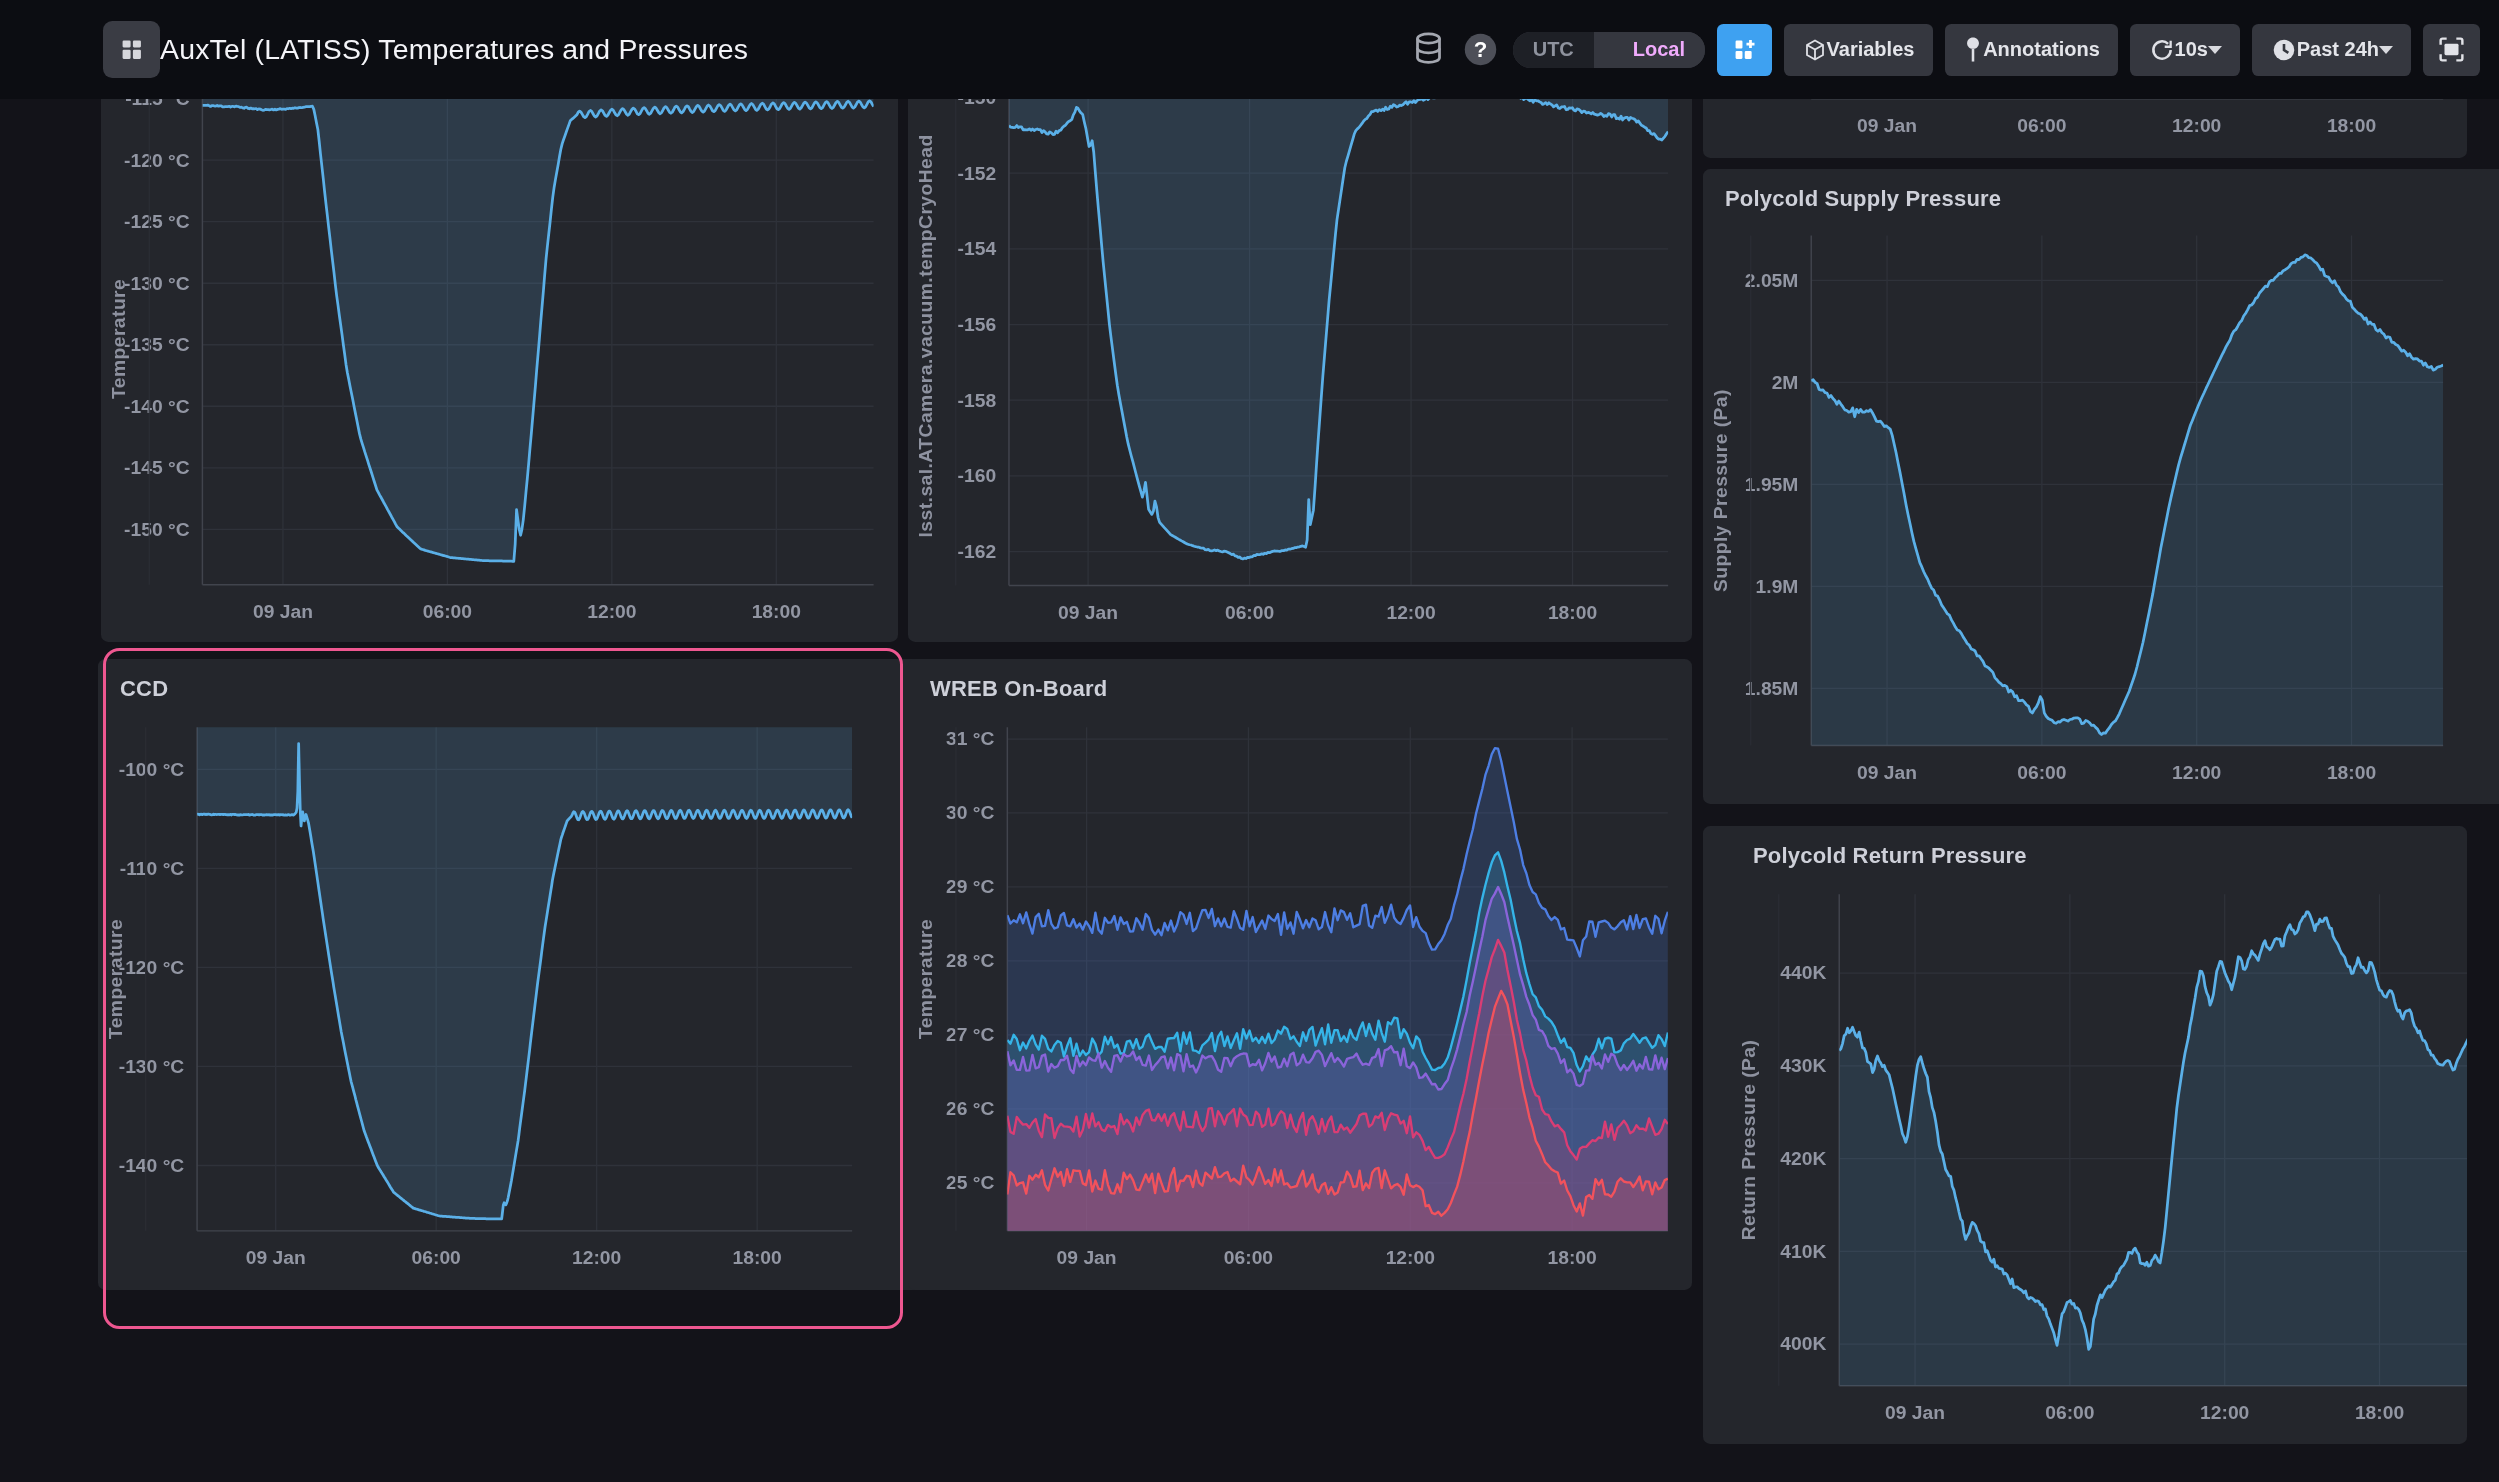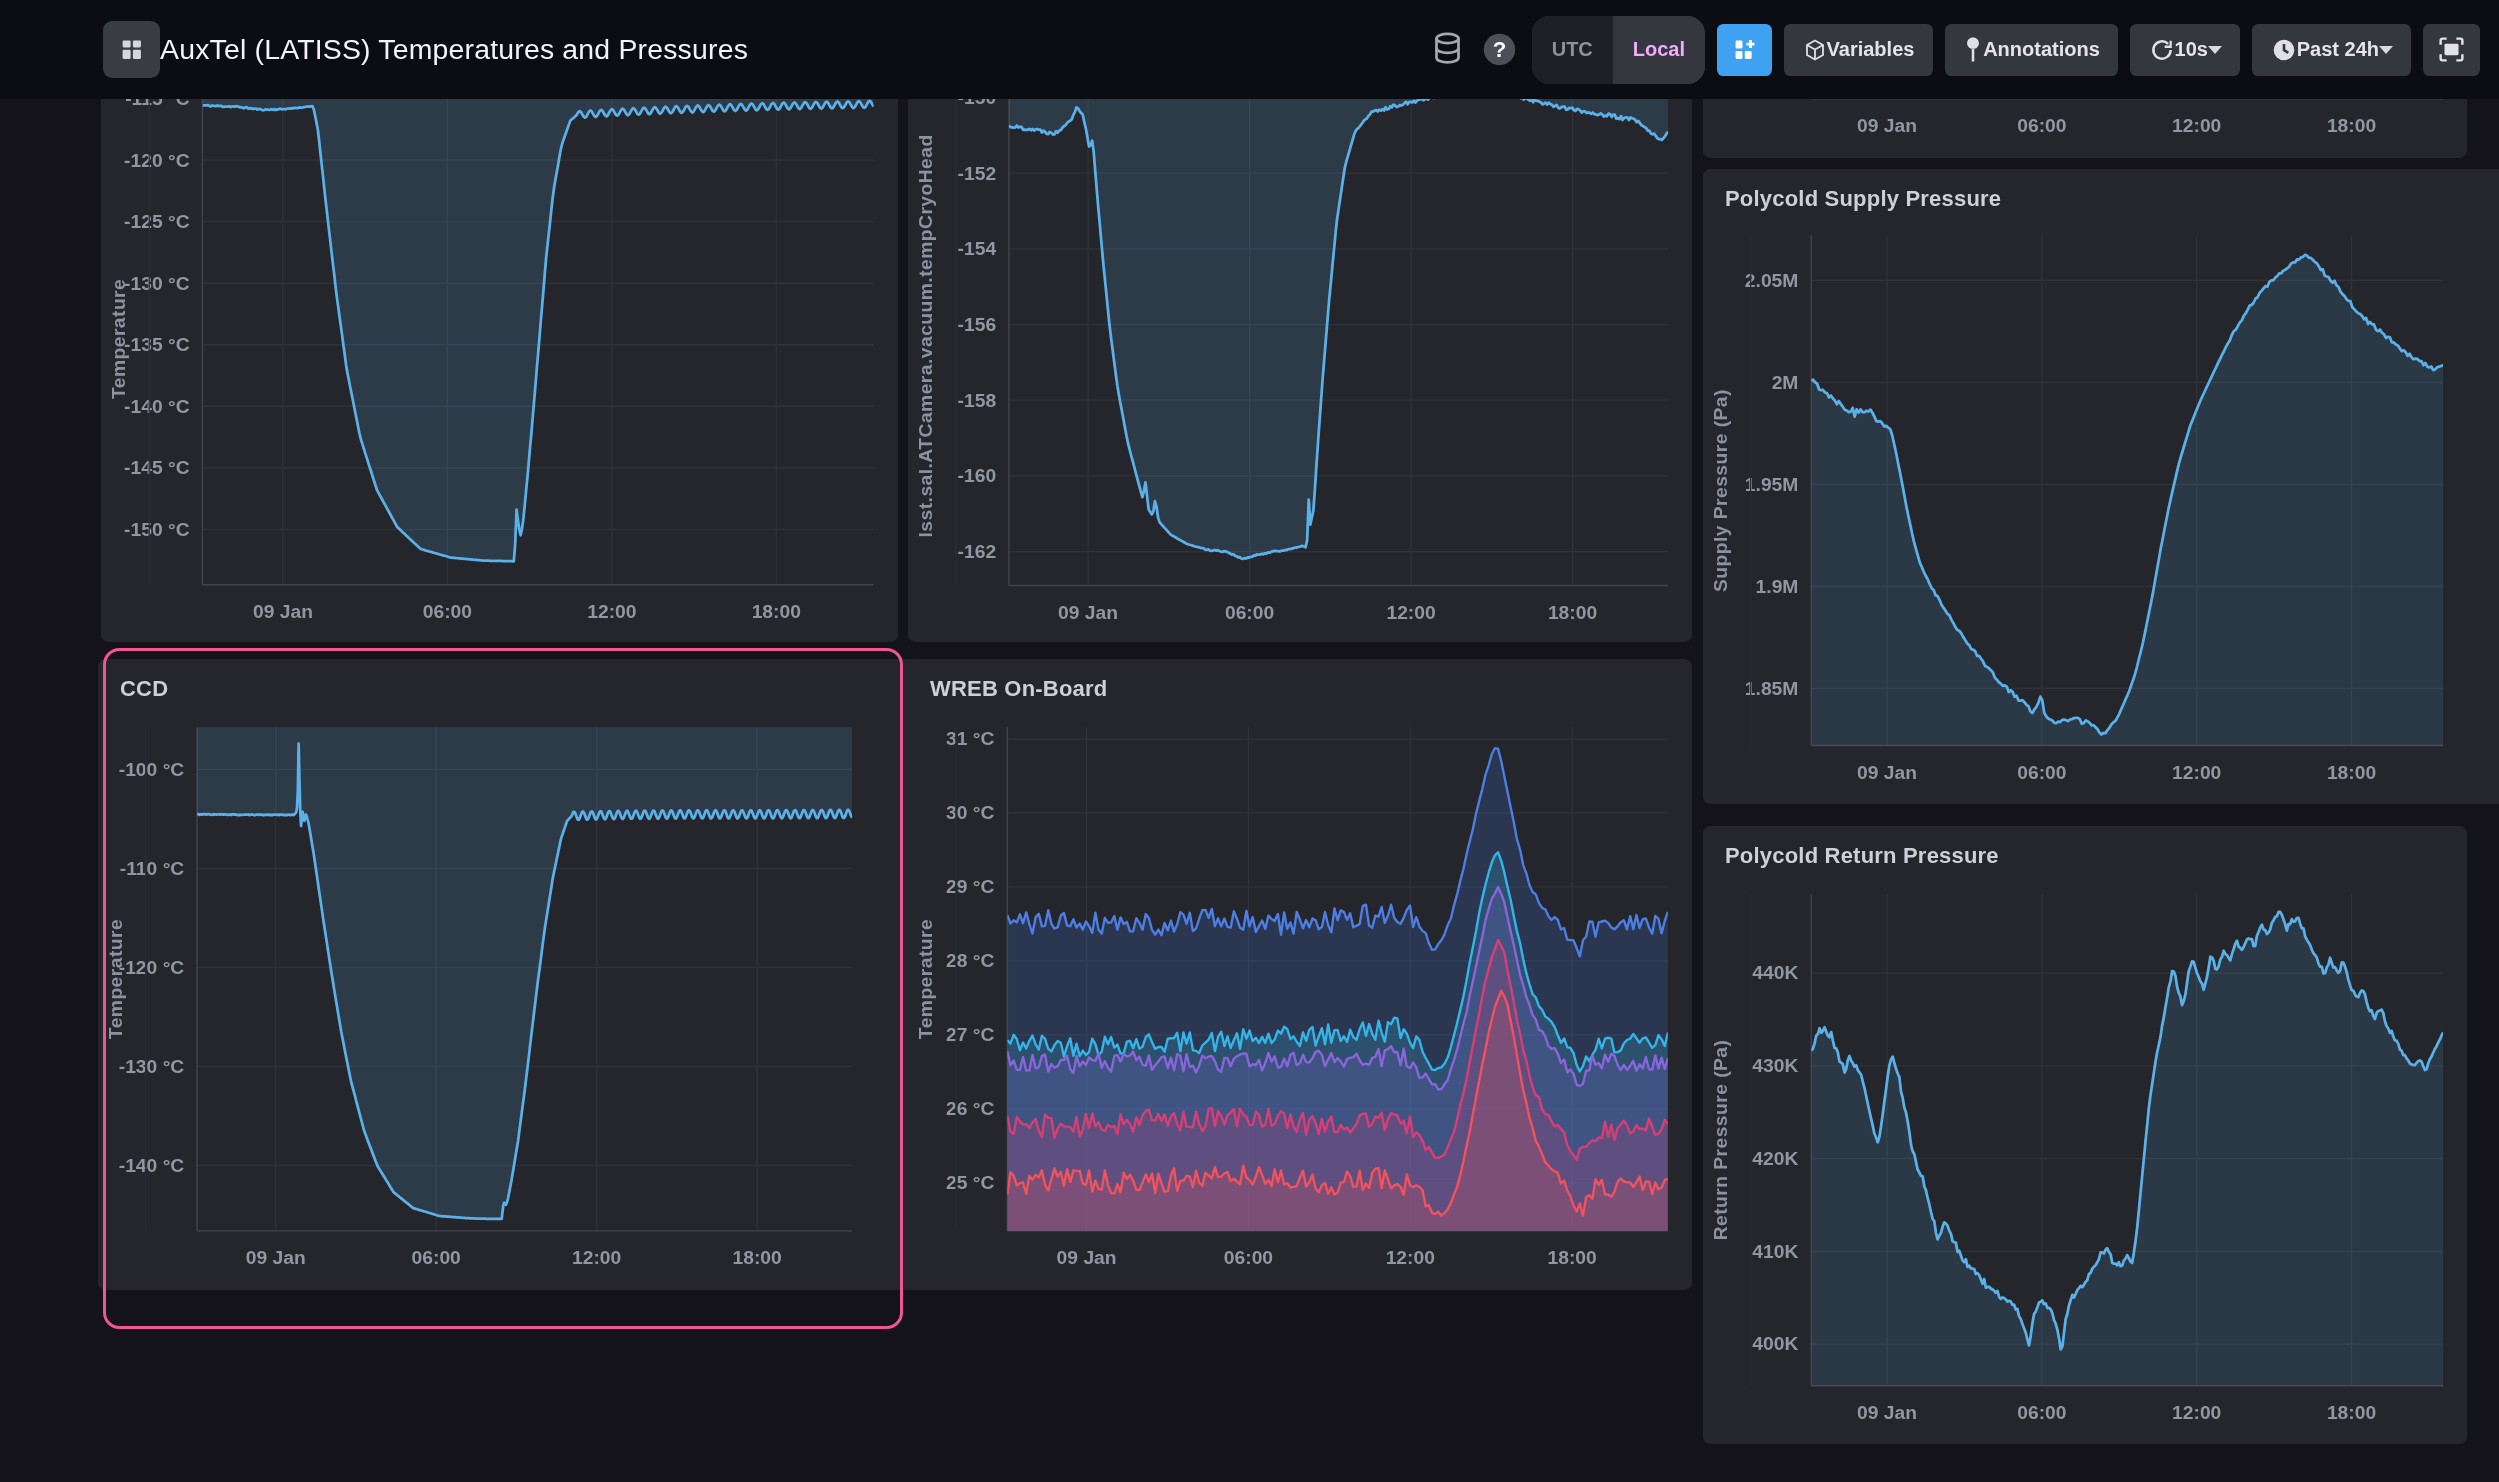--- a/index.html
+++ b/index.html
@@ -12,21 +12,21 @@
   .nav-menu-btn { width:57px; height:57px; margin-left:103px; border:none; border-radius:9.2px;
     background:#3a3c44; display:flex; align-items:center; justify-content:center; cursor:pointer; flex:0 0 auto; }
   .page-title { color:#f4f4f8; font-size:28.4px; font-weight:500; letter-spacing:0.2px; white-space:nowrap; }
   .nav-right { margin-left:auto; margin-right:20px; display:flex; align-items:center; gap:12px; }
   .nav-plain-icon { display:flex; align-items:center; justify-content:center; width:40px; height:40px; }
   .btn { height:52px; border:none; border-radius:6.4px; background:#35373f; color:#e4e5ea;
     font-family:"Liberation Sans",sans-serif; font-size:20px; font-weight:700; display:flex; align-items:center;
     padding:0 18.4px; cursor:pointer; white-space:nowrap; }
   .btn.icon-only { padding:0 13.8px; }
   .btn.blue { background:#3ea1f1; color:#fff; }
-  .tz-toggle { height:68px; border-radius:18px; background:#35373f; display:flex; overflow:hidden; }
+  .tz-toggle { height:36px; border-radius:18px; background:#35373f; display:flex; overflow:hidden;gap:19px; }
   .tz-seg { border:none; font-family:"Liberation Sans",sans-serif; font-size:20px; font-weight:700;
     padding:0 20px; cursor:pointer; background:transparent; }
   .tz-seg.off { background:#1e2026; color:#8e929d; }
   .tz-seg.on  { background:#35373f; color:#f0abfc; }
   .caret-down { width:0; height:0; border-left:7.3px solid transparent; border-right:7.3px solid transparent;
     border-top:8.3px solid #d9dadf; display:inline-block; }
 
   
   #dashboard { position:absolute; inset:0; z-index:1; }
   .panel { position:absolute; background:#24262c; border-radius:7.3px; overflow:hidden; }
@@ -313,21 +313,21 @@
         <text x="538.29" y="612" text-anchor="middle" class="xtick">12:00</text>
         <line x1="707.095" y1="20" x2="707.095" y2="576" stroke="#2f323a" stroke-width="1.4"></line>
         <text x="707.095" y="612" text-anchor="middle" class="xtick">18:00</text>
         <line x1="118" y1="20" x2="118" y2="576" stroke="#41444d" stroke-width="1.6"></line>
         <line x1="118" y1="576" x2="807" y2="576" stroke="#41444d" stroke-width="1.6"></line>
         <line x1="52" y1="20" x2="52" y2="576" stroke="#2b2d34" stroke-width="1.4"></line>
         <text x="26" y="298" class="axis-label" transform="rotate(-90 26 298)" text-anchor="middle">Supply Pressure (Pa)</text>
         <path d="M118.0 178.3L120.2 177.1L122.3 180.0L124.5 181.5L126.6 187.8L128.8 188.5L130.9 188.3L133.1 191.2L135.2 191.6L137.4 196.4L139.5 194.3L141.7 197.6L143.8 199.7L146.0 203.9L148.1 200.4L150.3 203.7L152.4 206.5L154.6 210.0L156.8 210.7L158.9 212.4L161.1 211.9L163.2 207.8L165.4 217.5L167.5 209.4L169.7 212.9L171.8 209.5L174.0 212.6L176.1 212.6L178.3 210.9L180.4 211.7L182.6 209.7L184.7 213.1L186.9 217.4L189.1 222.2L191.2 222.8L193.4 222.2L195.5 224.8L197.7 228.2L199.8 227.4L202.0 229.4L204.1 230.9L206.3 237.8L208.4 247.3L210.6 257.0L212.7 267.9L214.9 278.7L217.0 289.7L219.2 301.2L221.3 312.8L223.5 323.9L225.7 333.9L227.8 344.0L230.0 353.7L232.1 361.4L234.3 369.0L236.4 376.6L238.6 381.2L240.7 386.5L242.9 390.9L245.0 394.7L247.2 400.0L249.3 404.4L251.5 406.4L253.6 412.2L255.8 413.1L258.0 417.4L260.1 422.6L262.3 425.8L264.4 429.0L266.6 432.5L268.7 433.9L270.9 439.0L273.0 442.5L275.2 446.8L277.3 450.0L279.5 450.8L281.6 453.7L283.8 457.8L285.9 460.9L288.1 464.7L290.3 466.5L292.4 470.7L294.6 471.5L296.7 472.9L298.9 478.3L301.0 478.1L303.2 481.3L305.3 484.2L307.5 489.3L309.6 490.2L311.8 491.7L313.9 494.0L316.1 496.2L318.2 501.9L320.4 504.2L322.5 506.8L324.7 508.5L326.9 510.9L329.0 510.3L331.2 511.7L333.3 517.6L335.5 515.7L337.6 517.5L339.8 522.8L341.9 521.7L344.1 527.1L346.2 527.1L348.4 526.5L350.5 528.7L352.7 531.6L354.8 533.0L357.0 538.8L359.1 540.5L361.3 536.6L363.5 533.8L365.6 529.6L367.8 522.6L369.9 526.5L372.1 540.4L374.2 544.1L376.4 546.5L378.5 547.5L380.7 548.5L382.8 551.1L385.0 551.7L387.1 550.0L389.3 550.4L391.4 548.3L393.6 547.6L395.8 548.4L397.9 549.3L400.1 547.6L402.2 547.3L404.4 546.0L406.5 545.9L408.7 545.8L410.8 547.2L413.0 552.2L415.1 551.6L417.3 548.7L419.4 549.5L421.6 551.2L423.7 554.1L425.9 553.8L428.1 556.2L430.2 558.1L432.4 562.2L434.5 564.0L436.7 562.2L438.8 562.5L441.0 559.1L443.1 556.6L445.3 553.1L447.4 550.8L449.6 549.2L451.7 545.6L453.9 541.4L456.0 536.4L458.2 531.5L460.3 526.6L462.5 521.7L464.7 516.8L466.8 510.6L469.0 504.3L471.1 498.0L473.3 489.8L475.4 481.1L477.6 472.4L479.7 463.7L481.9 453.0L484.0 442.4L486.2 431.7L488.3 421.1L490.5 410.1L492.6 397.8L494.8 385.5L497.0 373.2L499.1 360.9L501.3 350.0L503.4 339.1L505.6 328.2L507.7 317.3L509.9 307.3L512.0 298.0L514.2 288.7L516.3 279.5L518.5 270.2L520.6 262.5L522.8 255.4L524.9 248.3L527.1 241.1L529.2 234.0L531.4 226.8L533.6 221.5L535.7 216.2L537.9 210.8L540.0 205.5L542.2 200.3L544.3 195.7L546.5 191.1L548.6 186.4L550.8 181.8L552.9 177.2L555.1 172.7L557.2 168.2L559.4 163.7L561.5 159.1L563.7 154.6L565.9 150.1L568.0 146.1L570.2 141.3L572.3 137.6L574.5 134.2L576.6 128.1L578.8 124.1L580.9 122.6L583.1 118.8L585.2 114.9L587.4 112.6L589.5 107.7L591.7 104.6L593.8 101.0L596.0 96.4L598.1 95.7L600.3 93.2L602.5 88.6L604.6 87.2L606.8 82.6L608.9 80.2L611.1 77.7L613.2 75.0L615.4 75.6L617.5 70.5L619.7 68.9L621.8 68.7L624.0 65.7L626.1 64.0L628.3 61.1L630.4 61.2L632.6 58.2L634.8 57.2L636.9 55.7L639.1 54.0L641.2 50.5L643.4 49.1L645.5 49.3L647.7 45.9L649.8 46.2L652.0 43.8L654.1 43.2L656.3 41.0L658.4 41.7L660.6 44.1L662.7 44.4L664.9 46.4L667.0 48.6L669.2 50.1L671.4 53.4L673.5 57.5L675.7 56.7L677.8 63.5L680.0 64.6L682.1 65.2L684.3 69.3L686.4 71.5L688.6 69.3L690.7 74.1L692.9 76.0L695.0 81.0L697.2 83.8L699.3 85.7L701.5 89.1L703.6 91.1L705.8 91.3L708.0 98.2L710.1 100.2L712.3 102.8L714.4 104.6L716.6 105.5L718.7 107.7L720.9 111.2L723.0 109.8L725.2 116.4L727.3 114.1L729.5 116.7L731.6 116.9L733.8 122.6L735.9 124.3L738.1 122.3L740.3 125.9L742.4 127.5L744.6 131.6L746.7 130.3L748.9 130.8L751.0 136.3L753.2 136.5L755.3 138.7L757.5 139.7L759.6 142.7L761.8 146.0L763.9 144.9L766.1 147.1L768.2 151.0L770.4 148.8L772.5 152.6L774.7 154.7L776.9 154.1L779.0 154.5L781.2 156.8L783.3 156.8L785.5 161.3L787.6 158.9L789.8 163.0L791.9 163.7L794.1 162.7L796.2 166.7L798.4 165.8L800.5 163.5L802.7 162.9L804.8 162.1L807.0 161.2L807 578L118 578Z" fill="#5bb0e8" fill-opacity="0.14" clip-path="url(#clip5)"></path>
         <path d="M118.0 178.3L120.2 177.1L122.3 180.0L124.5 181.5L126.6 187.8L128.8 188.5L130.9 188.3L133.1 191.2L135.2 191.6L137.4 196.4L139.5 194.3L141.7 197.6L143.8 199.7L146.0 203.9L148.1 200.4L150.3 203.7L152.4 206.5L154.6 210.0L156.8 210.7L158.9 212.4L161.1 211.9L163.2 207.8L165.4 217.5L167.5 209.4L169.7 212.9L171.8 209.5L174.0 212.6L176.1 212.6L178.3 210.9L180.4 211.7L182.6 209.7L184.7 213.1L186.9 217.4L189.1 222.2L191.2 222.8L193.4 222.2L195.5 224.8L197.7 228.2L199.8 227.4L202.0 229.4L204.1 230.9L206.3 237.8L208.4 247.3L210.6 257.0L212.7 267.9L214.9 278.7L217.0 289.7L219.2 301.2L221.3 312.8L223.5 323.9L225.7 333.9L227.8 344.0L230.0 353.7L232.1 361.4L234.3 369.0L236.4 376.6L238.6 381.2L240.7 386.5L242.9 390.9L245.0 394.7L247.2 400.0L249.3 404.4L251.5 406.4L253.6 412.2L255.8 413.1L258.0 417.4L260.1 422.6L262.3 425.8L264.4 429.0L266.6 432.5L268.7 433.9L270.9 439.0L273.0 442.5L275.2 446.8L277.3 450.0L279.5 450.8L281.6 453.7L283.8 457.8L285.9 460.9L288.1 464.7L290.3 466.5L292.4 470.7L294.6 471.5L296.7 472.9L298.9 478.3L301.0 478.1L303.2 481.3L305.3 484.2L307.5 489.3L309.6 490.2L311.8 491.7L313.9 494.0L316.1 496.2L318.2 501.9L320.4 504.2L322.5 506.8L324.7 508.5L326.9 510.9L329.0 510.3L331.2 511.7L333.3 517.6L335.5 515.7L337.6 517.5L339.8 522.8L341.9 521.7L344.1 527.1L346.2 527.1L348.4 526.5L350.5 528.7L352.7 531.6L354.8 533.0L357.0 538.8L359.1 540.5L361.3 536.6L363.5 533.8L365.6 529.6L367.8 522.6L369.9 526.5L372.1 540.4L374.2 544.1L376.4 546.5L378.5 547.5L380.7 548.5L382.8 551.1L385.0 551.7L387.1 550.0L389.3 550.4L391.4 548.3L393.6 547.6L395.8 548.4L397.9 549.3L400.1 547.6L402.2 547.3L404.4 546.0L406.5 545.9L408.7 545.8L410.8 547.2L413.0 552.2L415.1 551.6L417.3 548.7L419.4 549.5L421.6 551.2L423.7 554.1L425.9 553.8L428.1 556.2L430.2 558.1L432.4 562.2L434.5 564.0L436.7 562.2L438.8 562.5L441.0 559.1L443.1 556.6L445.3 553.1L447.4 550.8L449.6 549.2L451.7 545.6L453.9 541.4L456.0 536.4L458.2 531.5L460.3 526.6L462.5 521.7L464.7 516.8L466.8 510.6L469.0 504.3L471.1 498.0L473.3 489.8L475.4 481.1L477.6 472.4L479.7 463.7L481.9 453.0L484.0 442.4L486.2 431.7L488.3 421.1L490.5 410.1L492.6 397.8L494.8 385.5L497.0 373.2L499.1 360.9L501.3 350.0L503.4 339.1L505.6 328.2L507.7 317.3L509.9 307.3L512.0 298.0L514.2 288.7L516.3 279.5L518.5 270.2L520.6 262.5L522.8 255.4L524.9 248.3L527.1 241.1L529.2 234.0L531.4 226.8L533.6 221.5L535.7 216.2L537.9 210.8L540.0 205.5L542.2 200.3L544.3 195.7L546.5 191.1L548.6 186.4L550.8 181.8L552.9 177.2L555.1 172.7L557.2 168.2L559.4 163.7L561.5 159.1L563.7 154.6L565.9 150.1L568.0 146.1L570.2 141.3L572.3 137.6L574.5 134.2L576.6 128.1L578.8 124.1L580.9 122.6L583.1 118.8L585.2 114.9L587.4 112.6L589.5 107.7L591.7 104.6L593.8 101.0L596.0 96.4L598.1 95.7L600.3 93.2L602.5 88.6L604.6 87.2L606.8 82.6L608.9 80.2L611.1 77.7L613.2 75.0L615.4 75.6L617.5 70.5L619.7 68.9L621.8 68.7L624.0 65.7L626.1 64.0L628.3 61.1L630.4 61.2L632.6 58.2L634.8 57.2L636.9 55.7L639.1 54.0L641.2 50.5L643.4 49.1L645.5 49.3L647.7 45.9L649.8 46.2L652.0 43.8L654.1 43.2L656.3 41.0L658.4 41.7L660.6 44.1L662.7 44.4L664.9 46.4L667.0 48.6L669.2 50.1L671.4 53.4L673.5 57.5L675.7 56.7L677.8 63.5L680.0 64.6L682.1 65.2L684.3 69.3L686.4 71.5L688.6 69.3L690.7 74.1L692.9 76.0L695.0 81.0L697.2 83.8L699.3 85.7L701.5 89.1L703.6 91.1L705.8 91.3L708.0 98.2L710.1 100.2L712.3 102.8L714.4 104.6L716.6 105.5L718.7 107.7L720.9 111.2L723.0 109.8L725.2 116.4L727.3 114.1L729.5 116.7L731.6 116.9L733.8 122.6L735.9 124.3L738.1 122.3L740.3 125.9L742.4 127.5L744.6 131.6L746.7 130.3L748.9 130.8L751.0 136.3L753.2 136.5L755.3 138.7L757.5 139.7L759.6 142.7L761.8 146.0L763.9 144.9L766.1 147.1L768.2 151.0L770.4 148.8L772.5 152.6L774.7 154.7L776.9 154.1L779.0 154.5L781.2 156.8L783.3 156.8L785.5 161.3L787.6 158.9L789.8 163.0L791.9 163.7L794.1 162.7L796.2 166.7L798.4 165.8L800.5 163.5L802.7 162.9L804.8 162.1L807.0 161.2" fill="none" stroke="#5bb0e8" stroke-width="3" stroke-linejoin="round" clip-path="url(#clip5)"></path>
       </svg></div>
-    <div class="panel" style="left: 1703px; top: 826px; width: 764px; height: 618px;"><div class="panel-title">Polycold Return Pressure</div><svg width="764" height="565" viewBox="0 0 833 616">
+    <div class="panel" style="left: 1703px; top: 826px; width: 764px; height: 618px; padding-left: 28px;"><div class="panel-title">Polycold Return Pressure</div><svg width="764" height="565" viewBox="0 0 833 616">
         <defs>
           <clipPath id="clip6">
             <rect x="118" y="22" width="689" height="536"></rect>
           </clipPath>
         </defs>
         <line x1="118" y1="107.9622641509434" x2="807" y2="107.9622641509434" stroke="#2f323a" stroke-width="1.4"></line>
         <text x="104" y="114.9622641509434" text-anchor="end" class="ytick">440K</text>
         <line x1="118" y1="209.09433962264148" x2="807" y2="209.09433962264148" stroke="#2f323a" stroke-width="1.4"></line>
         <text x="104" y="216.09433962264148" text-anchor="end" class="ytick">430K</text>
         <line x1="118" y1="310.22641509433964" x2="807" y2="310.22641509433964" stroke="#2f323a" stroke-width="1.4"></line>

